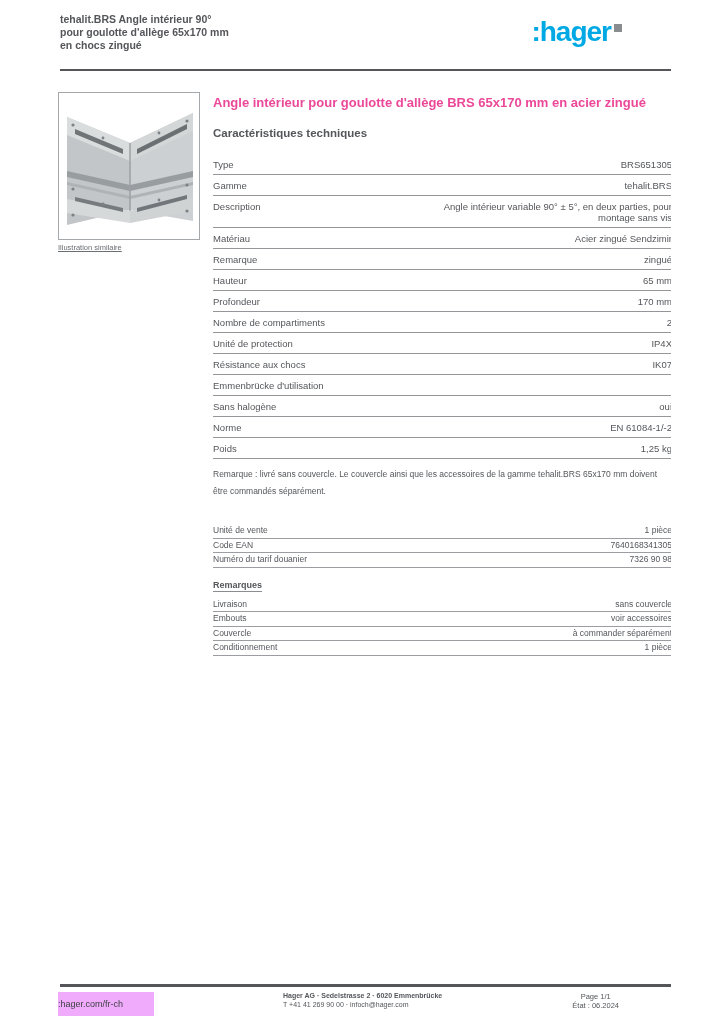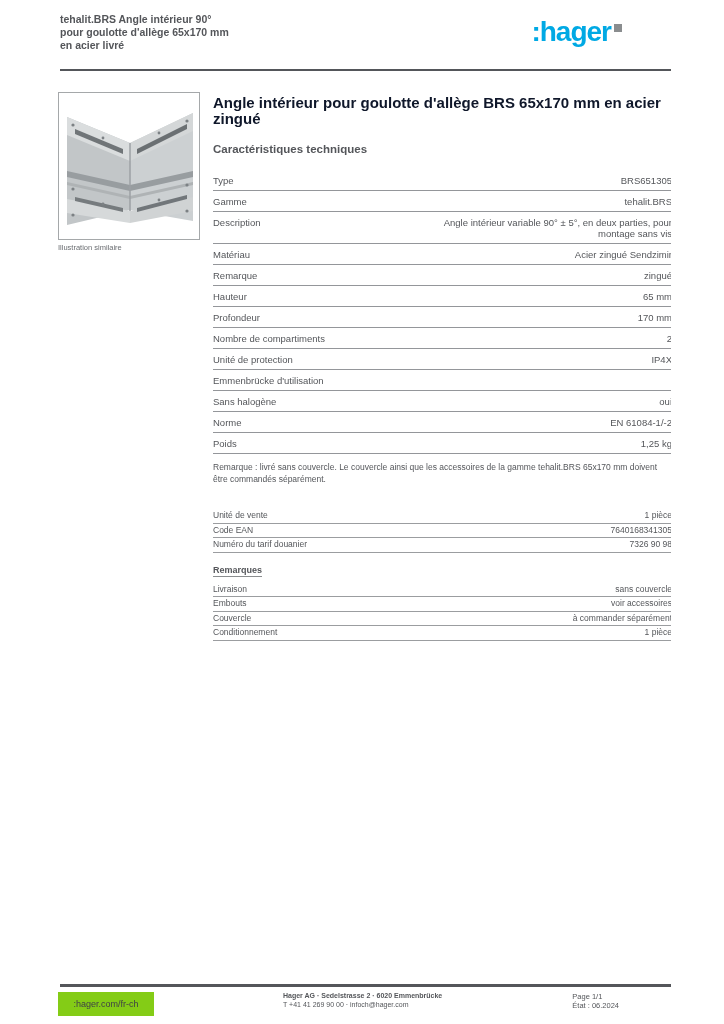--- a/index.html
+++ b/index.html
@@ -18,68 +18,68 @@
     position:absolute; right:60px; top:16px;
     font-size:28px; font-weight:bold; letter-spacing:-1px; color:#00A9E4;
   }
   .logo-reg { position:absolute; right:49px; top:24px; width:8px; height:8px; background:#8A8D8F; }
 
   
   .photo-box {
     position:absolute; left:58px; top:92px; width:142px; height:148px;
     background:#ffffff; border:1px solid #A5A8AA; box-sizing:border-box;
   }
-  .photo-caption { position:absolute; left:58px; top:243px; font-size:7.5px; color:#6B6E72; }
+  .photo-caption { position:absolute; left:58px; top:243px; font-size:7.5px; color:#6B6E72;text-decoration:underline; }
 
   
   .content { position:absolute; left:213px; top:95px; width:459px; }
-  .prod-title { font-size:15px; font-weight:bold; line-height:16px; color:#0f172a; }
+  .prod-title { font-size:13px; font-weight:bold; line-height:16px; color:#ec4899; }
   .section-heading { margin-top:16px; font-size:11.5px; font-weight:bold; }
 
   .spec-table { margin-top:15px; }
   .spec-row {
     display:flex; justify-content:space-between; align-items:flex-start;
     border-bottom:1px solid #94969A; padding:5px 0 4px; font-size:9.5px; line-height:11px;
   }
   .spec-label { flex:0 0 auto; padding-right:12px; }
   .spec-value { flex:1 1 auto; text-align:right; max-width:300px; }
 
-  .note { margin-top:7px; font-size:8.5px; line-height:12px; color:#54565A; }
+  .note { margin-top:7px; font-size:8.5px; line-height:17px; color:#54565A; }
 
   .pack-table { margin-top:24px; }
   .pack-row, .remark-row {
     display:flex; justify-content:space-between; align-items:flex-start;
     border-bottom:1px solid #9B9DA0; padding:2px 0 2px; font-size:8.5px; line-height:9.5px;
   }
   .remarks-heading {
     display:inline-block; margin-top:12px; font-size:9px; font-weight:bold;
     border-bottom:1px solid #8A8D8F; padding-bottom:1px;
   }
   .remark-table { margin-top:6px; }
 
   
   .footer-rule { position:absolute; left:60px; top:984px; width:612px; height:3px; background:#54565A; }
   .footer-url-box {
-    position:absolute; left:58px; top:992px; width:96px; height:24px; background:#84cc16;
-    display:flex; align-items:center;justify-content:center;
+    position:absolute; left:58px; top:992px; width:96px; height:24px; background:#f0abfc;
+    display:flex; align-items:center;
   }
   .footer-url { font-size:9px; color:#3F4245; text-decoration:none; }
   .footer-center { position:absolute; left:283px; top:992px; font-size:7px; line-height:8.5px; color:#54565A; }
   .footer-center .l1 { font-weight:bold; }
-  .footer-right { position:absolute; right:52px; top:992px; text-align:left; font-size:7.5px; line-height:9px; color:#54565A; }
+  .footer-right { position:absolute; right:52px; top:992px; text-align:center; font-size:7.5px; line-height:9px; color:#54565A; }
 </style>
 </head>
 <body>
 
 <div class="page">
 
   <div class="header-block">
     <div>tehalit.BRS Angle intérieur 90°</div>
     <div>pour goulotte d'allège 65x170 mm</div>
-    <div>en acier livré</div>
+    <div>en chocs zingué</div>
   </div>
   <div class="logo">:hager</div>
   <div class="logo-reg"></div>
   <div class="header-rule"></div>
 
   <div class="photo-box">
     <svg width="140" height="146" viewBox="0 0 140 146">
       <polygon points="71,50 134,20 134,128 71,117" fill="#CCD0D2"></polygon>
       <polygon points="8,24 71,50 71,117 8,132" fill="#C2C6C8"></polygon>
       <polygon points="8,24 71,50 71,68 8,42" fill="#DADDDE"></polygon>
@@ -142,20 +142,24 @@
       </div>
       <div class="spec-row">
         <span class="spec-label">Nombre de compartiments</span>
         <span class="spec-value">2</span>
       </div>
       <div class="spec-row">
         <span class="spec-label">Unité de protection</span>
         <span class="spec-value">IP4X</span>
       </div>
       <div class="spec-row">
+        <span class="spec-label">Résistance aux chocs</span>
+        <span class="spec-value">IK07</span>
+      </div>
+      <div class="spec-row">
         <span class="spec-label">Emmenbrücke d'utilisation</span>
       </div>
       <div class="spec-row">
         <span class="spec-label">Sans halogène</span>
         <span class="spec-value">oui</span>
       </div>
       <div class="spec-row">
         <span class="spec-label">Norme</span>
         <span class="spec-value">EN 61084-1/-2</span>
       </div>

